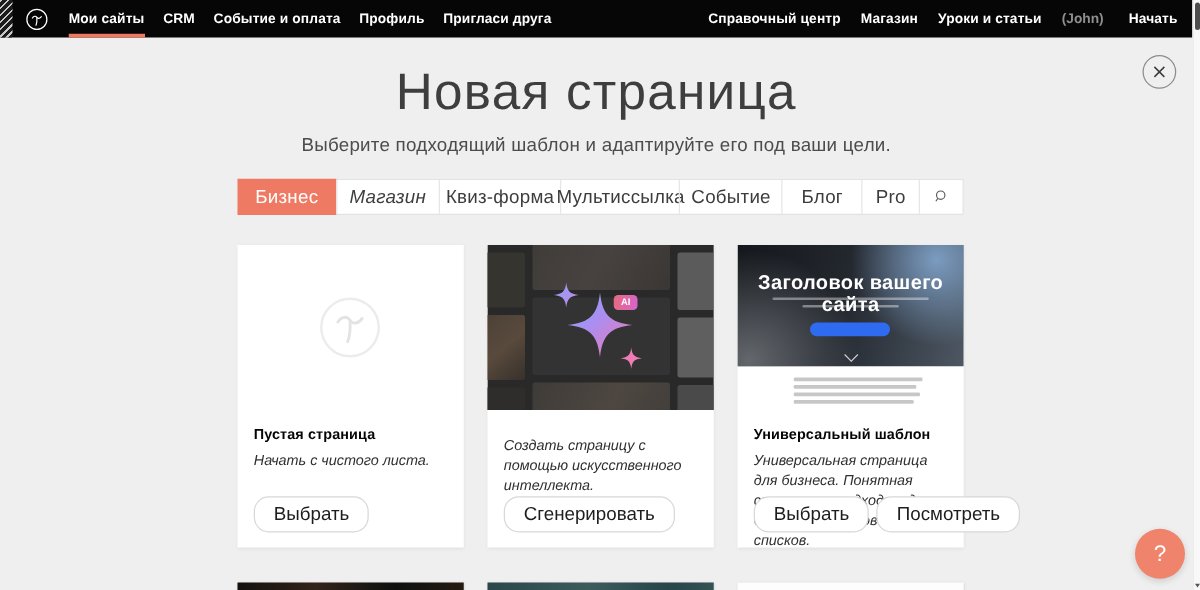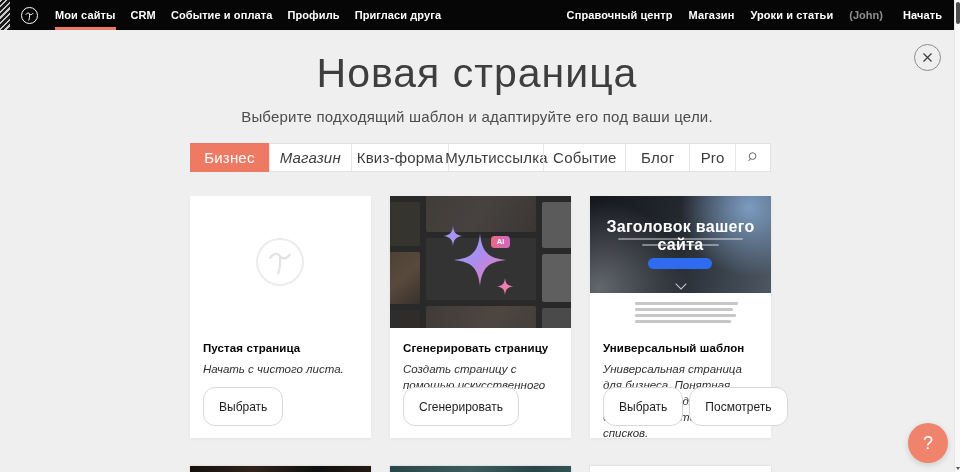--- a/index.html
+++ b/index.html
@@ -103,23 +103,23 @@
     position:absolute; top:196px; width:181px; height:242px;
     background:#fff; box-shadow:0 1px 3px rgba(0,0,0,0.06);
   }
   .card.c1 { left:190px; } .card.c2 { left:390px; } .card.c3 { left:590px; }
   .card-image { position:relative; width:181px; height:132px; overflow:hidden; }
   .card-body { position:relative; height:110px; padding:14px 13px 0 13px; }
   .card-title { font-size:11.5px; font-weight:bold; color:#050505; letter-spacing:0.1px; }
   .card-desc  { font-size:11.5px; color:#2f2f2f; line-height:16px; margin-top:7px;font-style:italic; }
   .card-buttons { position:absolute; left:13px; bottom:12px; display:flex; gap:6px; }
   .pill-btn {
-    height:39px; padding:0 15px; background:#fff;
+    height:29px; padding:0 15px; background:#fff;
     border:1px solid #d8d8d8; border-radius:12px;
-    font-size:12px; color:#1d1d1d; cursor:pointer;
+    font-size:15px; color:#1d1d1d; cursor:pointer;
     display:flex; align-items:center; font-family:"Liberation Sans",sans-serif;
   }
 
   
   .blank-logo-circle {
     position:absolute; left:66px; top:42px; width:48px; height:48px;
     border:2px solid #ececec; border-radius:50%;
     display:flex; align-items:center; justify-content:center;
   }
 
@@ -285,21 +285,20 @@
             <stop offset="1" stop-color="#f77fa8"></stop>
         </linearGradient>
       </defs>
       <path fill="url(#g-big)" d="M42 12 C44 30 50 36 68 38 C50 40 44 46 42 64 C40 46 34 40 16 38 C34 36 40 30 42 12 Z"></path>
       <path fill="url(#g-s1)" d="M15 4 C15.8 11 18 13.2 25 14 C18 14.8 15.8 17 15 24 C14.2 17 12 14.8 5 14 C12 13.2 14.2 11 15 4 Z"></path>
       <path fill="url(#g-s2)" d="M67 56 C67.7 62 69.5 63.8 75.5 64.5 C69.5 65.2 67.7 67 67 73 C66.3 67 64.5 65.2 58.5 64.5 C64.5 63.8 66.3 62 67 56 Z"></path>
     </svg>
     <div class="ai-badge">AI</div>
   </div>
   <div class="card-body">
-    <div class="card-title">Сгенерировать страницу</div>
     <div class="card-desc">Создать страницу с помощью искусственного интеллекта.</div>
     <div class="card-buttons">
       <button class="pill-btn">Сгенерировать</button>
     </div>
   </div>
 </div>
 
 <div class="card c3">
   <div class="card-image">
     <div class="preview-hero">

